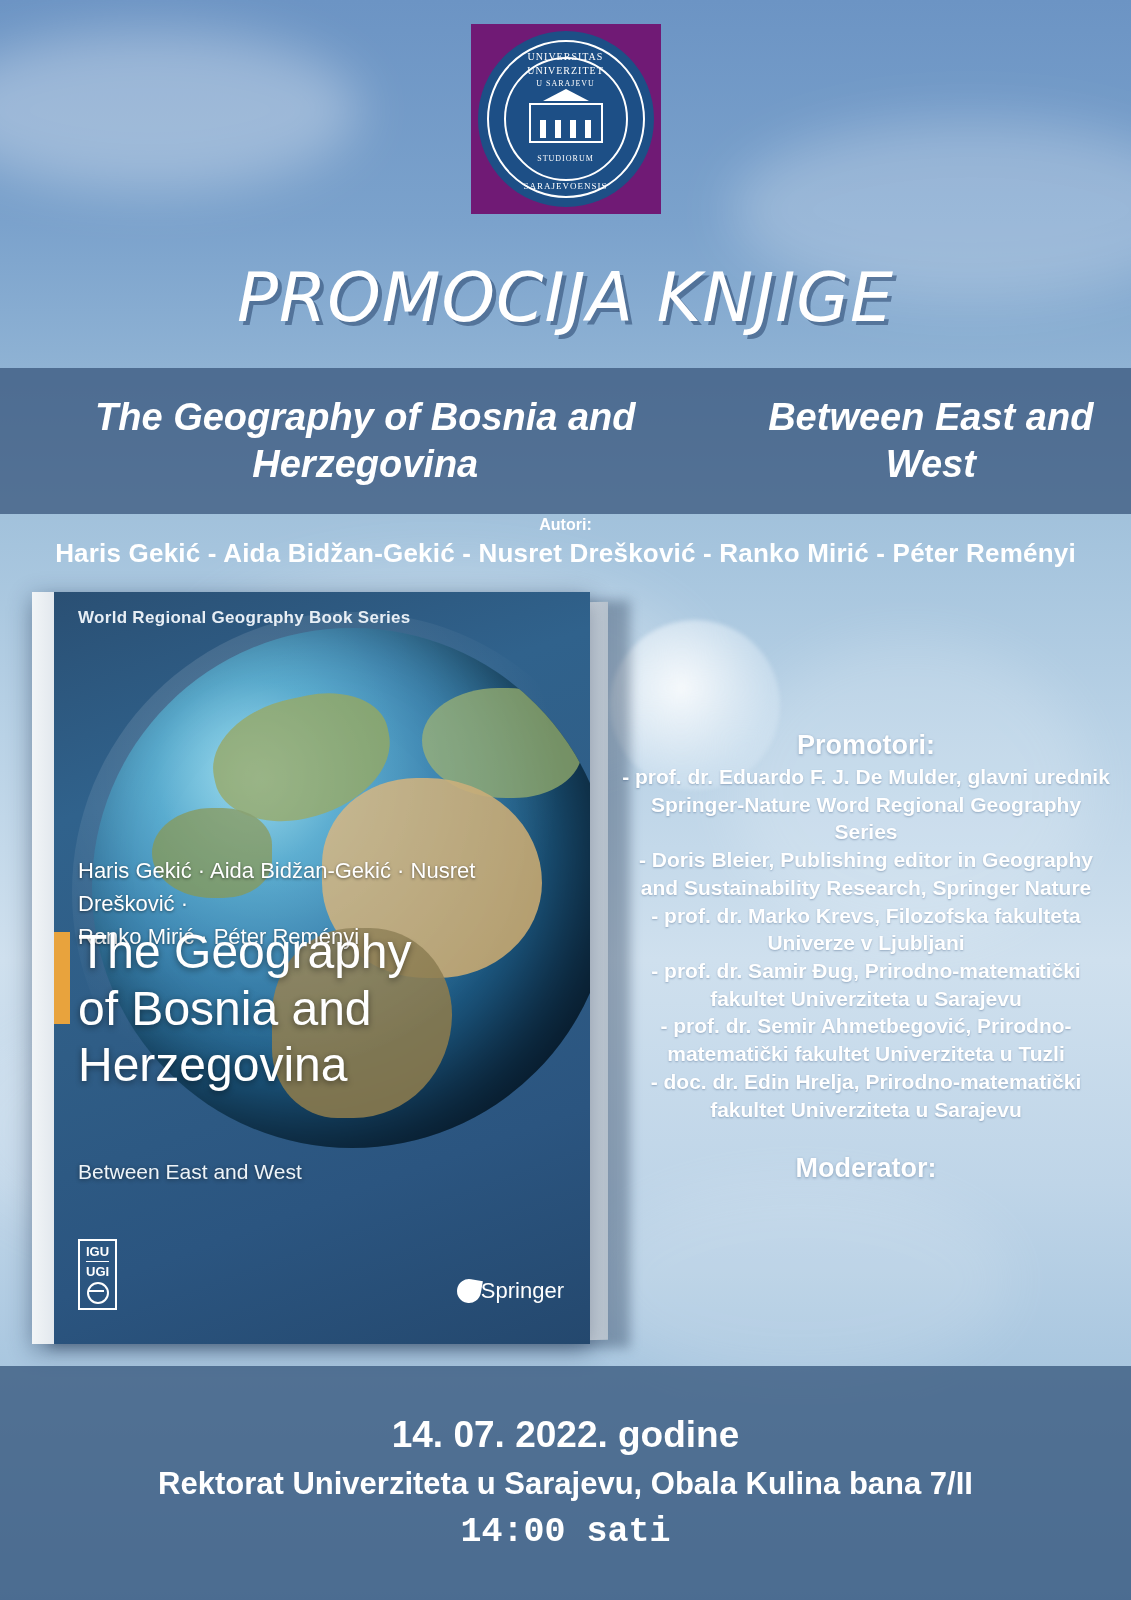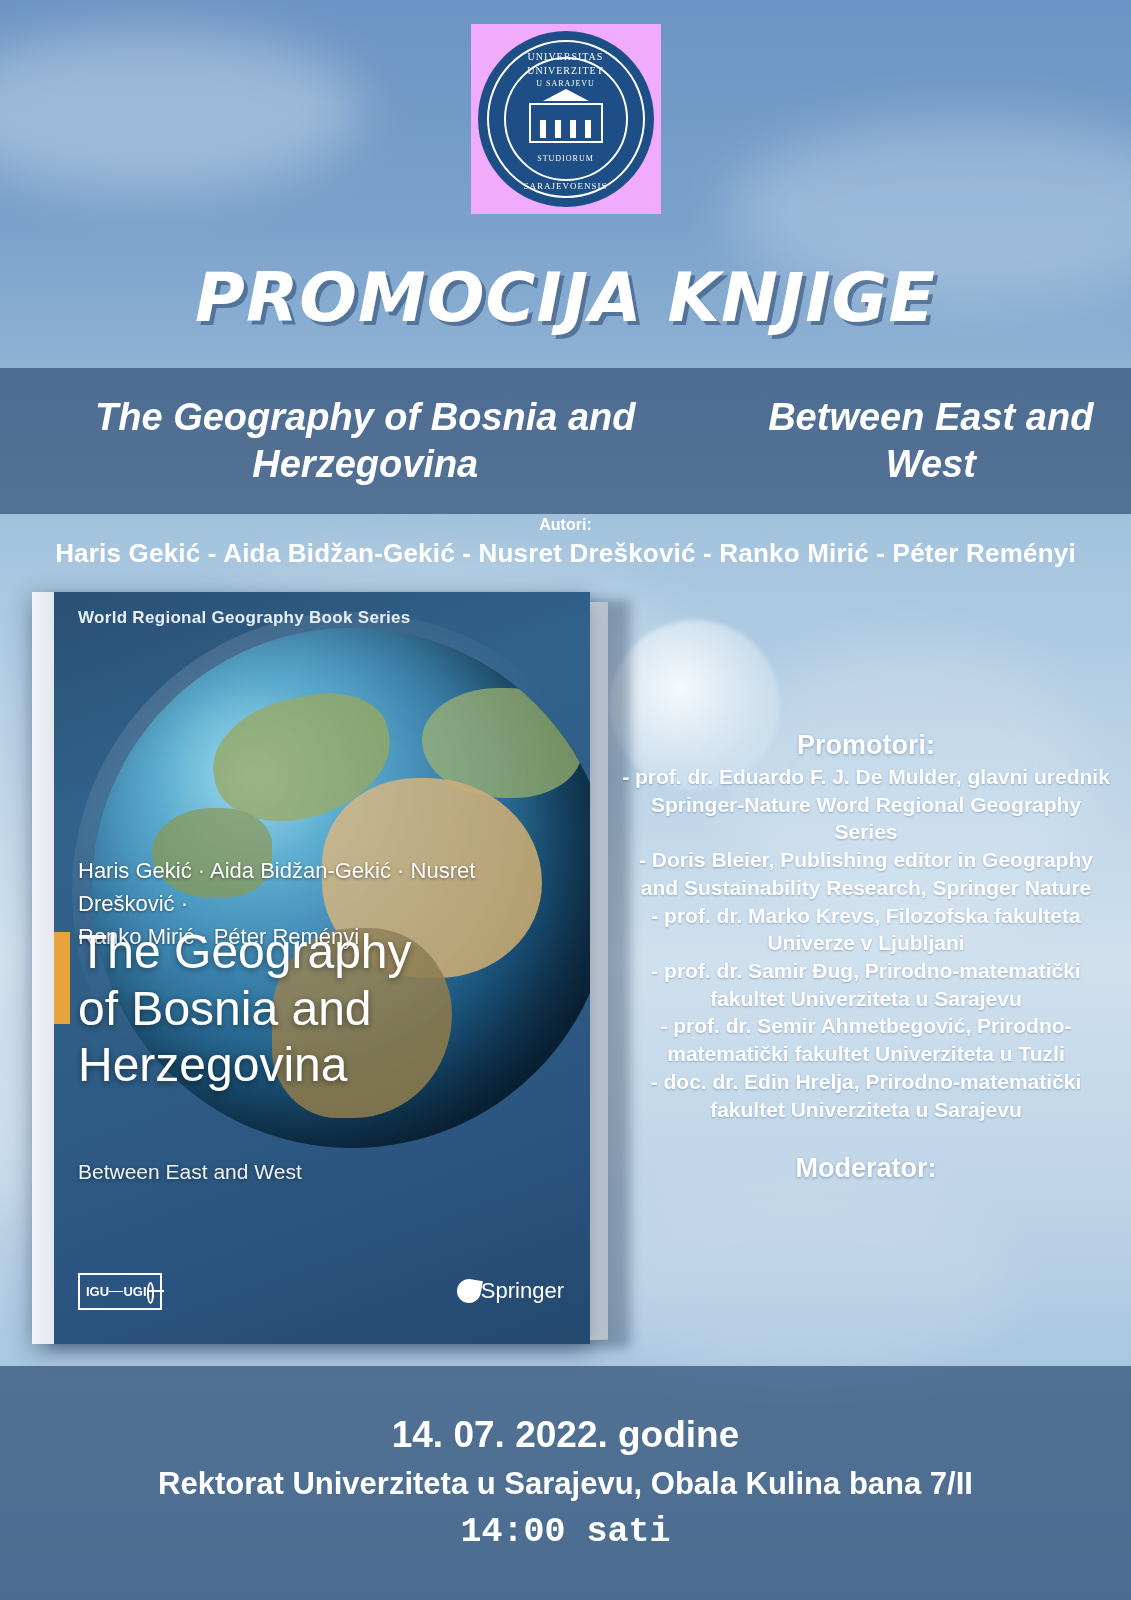--- a/index.html
+++ b/index.html
@@ -47,21 +47,21 @@
   }
 
   
   .crest-wrap {
     position: absolute;
     left: 50%;
     transform: translateX(-50%);
     top: 24px;
     width: 190px;
     height: 190px;
-    background: #f0abfc;
+    background: #701a75;
     display: flex;
     align-items: center;
     justify-content: center;
   }
   .crest {
     width: 176px;
     height: 176px;
     border-radius: 50%;
     background: #1d4f86;
     position: relative;
@@ -131,21 +131,21 @@
   .crest-bot3 { bottom: 44px; left: 50%; transform: translateX(-50%); font-size: 8px; }
 
   
   .main-title {
     position: absolute;
     top: 258px;
     left: 0;
     width: 100%;
     text-align: center;
     font-size: 68px;
-    font-weight: bold;
+    font-weight: normal;
     font-style: italic;
     color: #ffffff;
     letter-spacing: 1px;
     text-shadow: 4px 4px 0 rgba(40,70,110,0.55);
     font-family: "DejaVu Sans", sans-serif;
   }
 
   
   .subtitle-band {
     position: absolute;
@@ -312,20 +312,21 @@
     position: absolute;
     left: 46px;
     bottom: 34px;
     color: #fff;
     font-size: 13px;
     font-weight: bold;
     line-height: 1.05;
     border: 2px solid #fff;
     padding: 4px 6px;
     display: flex;
+    flex-direction: column;
     align-items: center;
   }
   .igu .sep { width: 100%; height: 1px; background: #fff; margin: 3px 0; }
   .igu .globe-mini {
     width: 18px; height: 18px; border-radius: 50%;
     border: 2px solid #fff; margin-top: 3px;
     position: relative;
   }
   .igu .globe-mini::before {
     content:""; position:absolute; left: -1px; top: 6px; width: 16px; height:1.5px; background:#fff;

